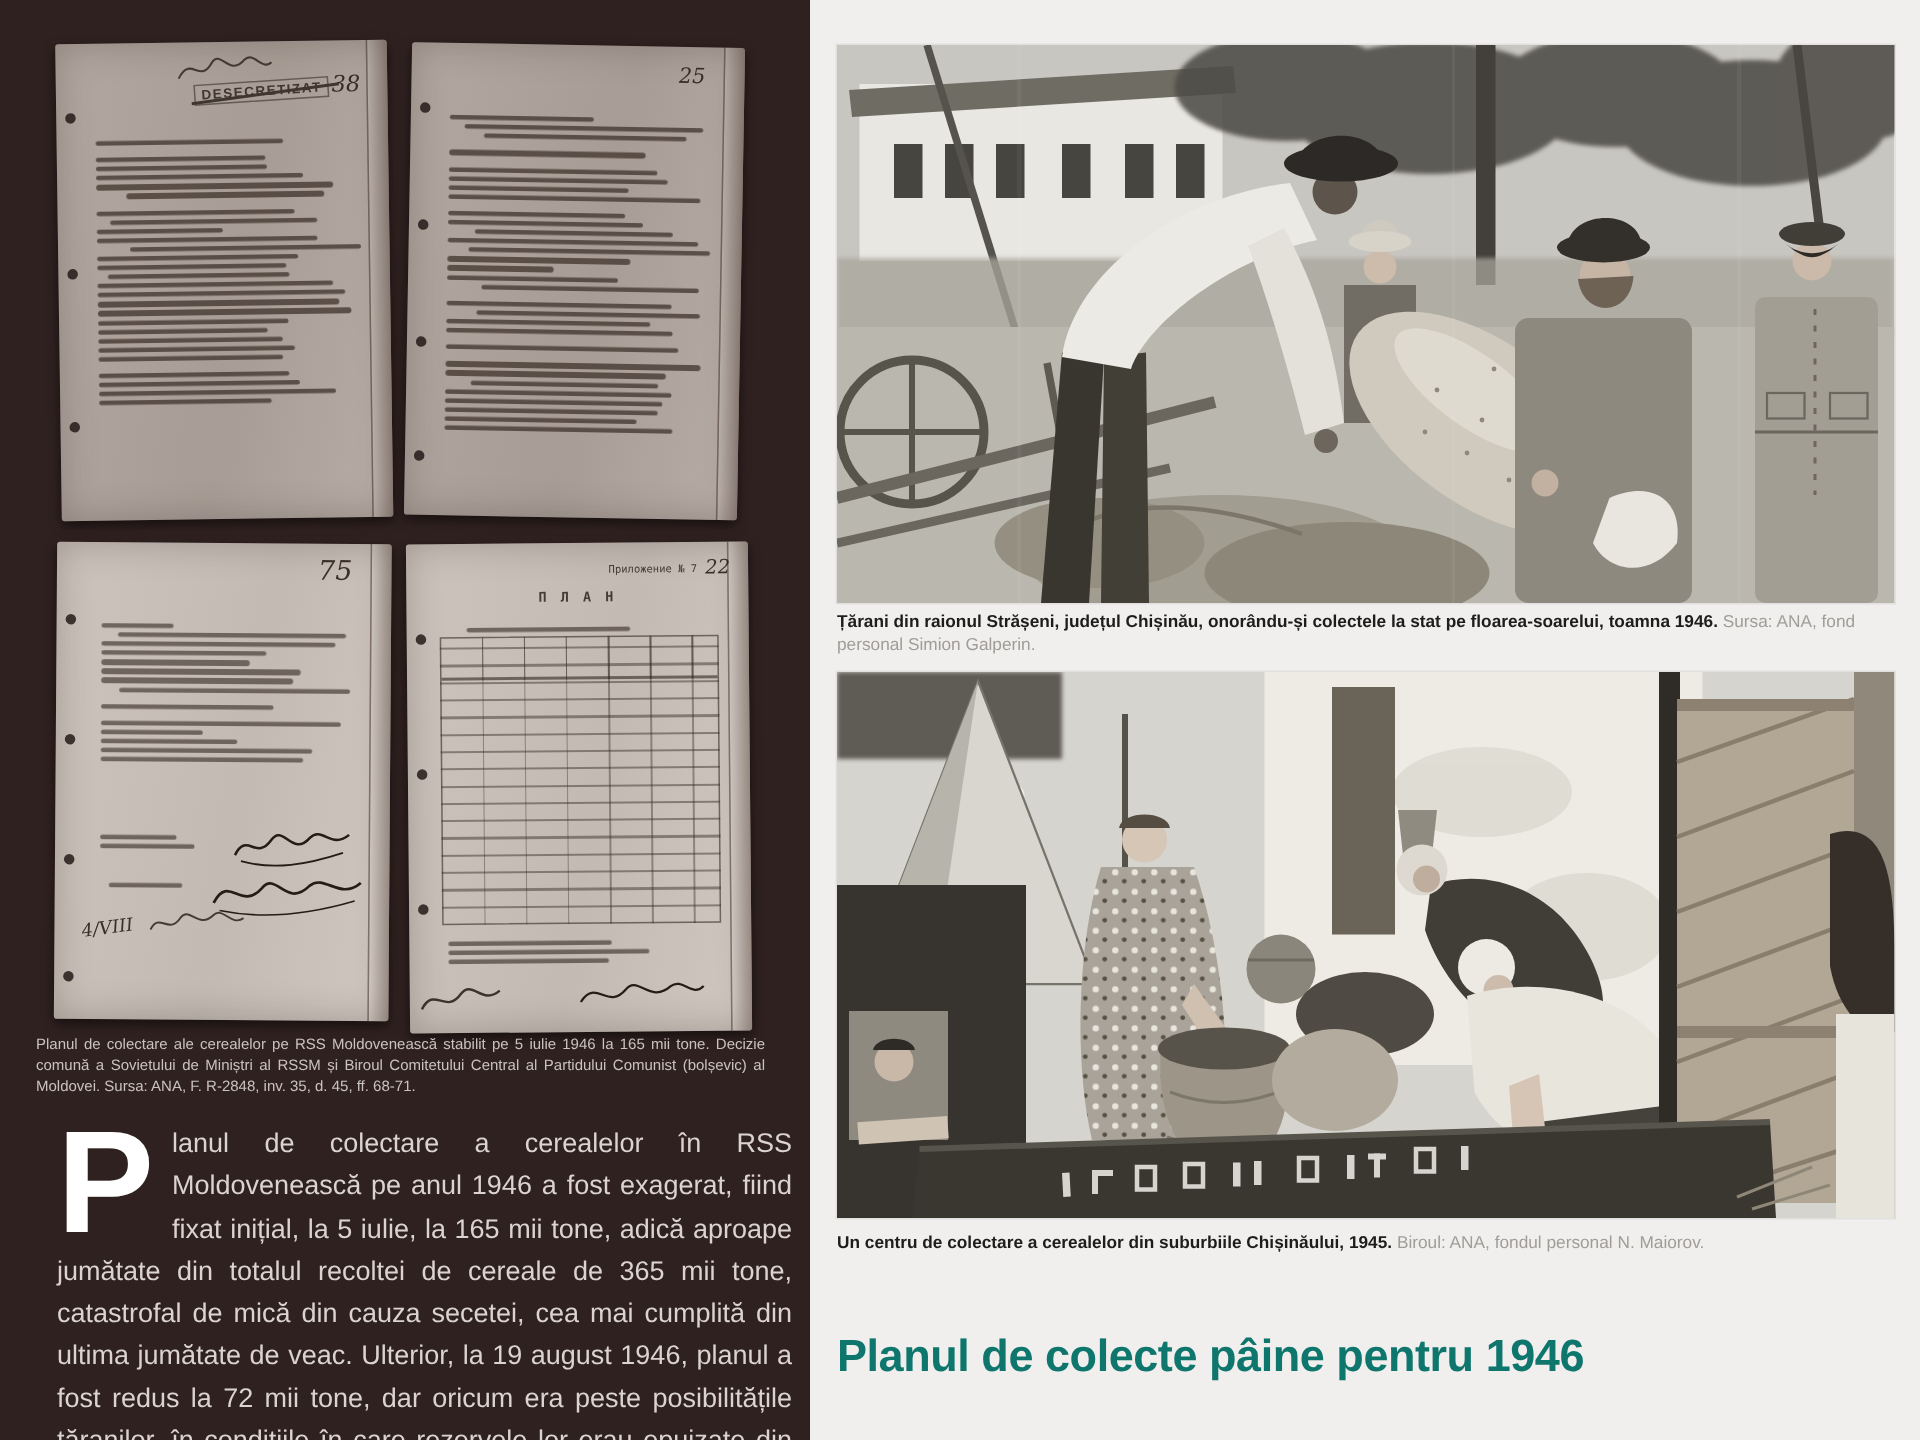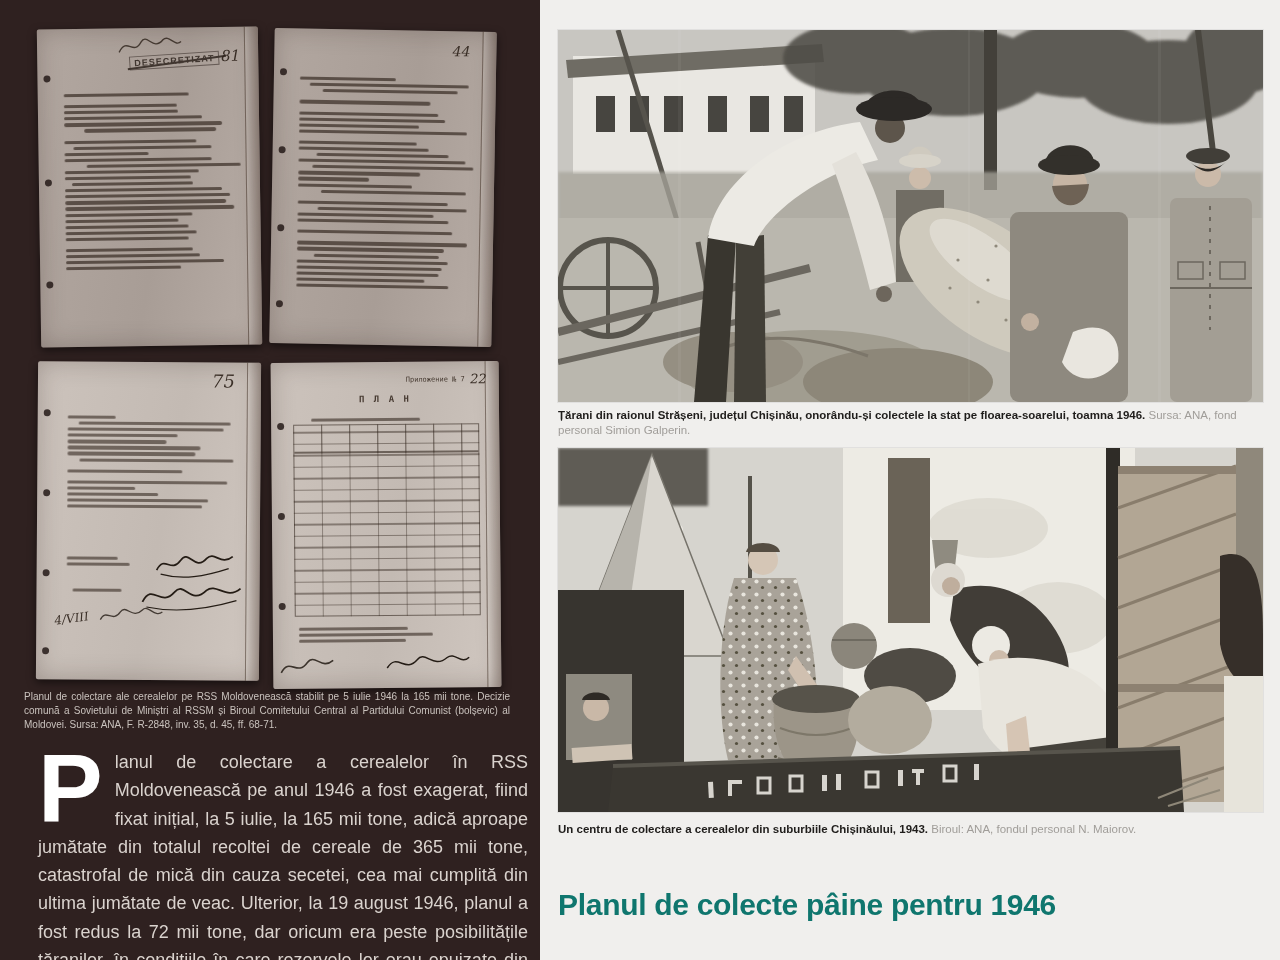--- a/index.html
+++ b/index.html
@@ -63,21 +63,21 @@
 
     <div class="doc" style="left:39px;top:28px;width:221px;height:318px;transform:rotate(-.8deg);">
       <div class="edge"></div>
       <div class="hole" style="top:46px"></div>
       <div class="hole" style="top:150px"></div>
       <div class="hole" style="top:252px"></div>
       <svg width="70" height="26" style="position:absolute;left:78px;top:6px;opacity:.8">
         <path d="M4,18 C12,2 18,22 26,8 C32,-2 38,18 48,6 C54,0 60,14 66,8" stroke="#2c2119" fill="none" stroke-width="1.4"></path>
       </svg>
       <div class="stamp" style="left:92px;top:26px">DESECRETIZAT</div>
-      <div class="hand" style="right:18px;top:20px;font-size:15px">81</div>
+      <div class="hand" style="right:18px;top:20px;font-size:15px">38</div>
       <div class="typed" style="left:26px;top:62px;width:172px">
           <div class="tl" style="width: 72.5961%;"></div>
           <div class="tl" style="width: 65.7763%; margin-top: 8px;"></div>
           <div class="tl" style="width: 66.4762%;"></div>
           <div class="tl" style="width: 80.2669%;"></div>
           <div class="tl" style="width: 92.0732%;"></div>
           <div class="tl" style="width: 77.0487%; margin-left: 11.4914%;"></div>
           <div class="tl" style="width: 76.8921%; margin-top: 8px;"></div>
           <div class="tl" style="width: 80.372%; margin-left: 5.14026%;"></div>
           <div class="tl" style="width: 48.5893%;"></div>
@@ -101,21 +101,21 @@
           <div class="tl" style="width: 66.7411%;"></div>
         </div>
     </div>
 
     <div class="doc" style="left:272px;top:30px;width:222px;height:315px;transform:rotate(1deg);">
       <div class="edge"></div>
       <div class="hole" style="top:40px"></div>
       <div class="hole" style="top:118px"></div>
       <div class="hole" style="top:196px"></div>
       <div class="hole" style="top:272px"></div>
-      <div class="hand" style="right:26px;top:12px;font-size:14px">44</div>
+      <div class="hand" style="right:26px;top:12px;font-size:14px">25</div>
       <div class="typed" style="left:26px;top:40px;width:170px">
           <div class="tl" style="width: 56.1857%; margin-top: 8px;"></div>
           <div class="tl" style="width: 93.8193%; margin-left: 5.73366%;"></div>
           <div class="tl" style="width: 79.0305%; margin-left: 13.6965%;"></div>
           <div class="tl" style="width: 77.3402%; margin-top: 8px;"></div>
           <div class="tl" style="width: 81.7664%; margin-top: 8px;"></div>
           <div class="tl" style="width: 85.9474%;"></div>
           <div class="tl" style="width: 70.72%;"></div>
           <div class="tl" style="width: 98.9011%;"></div>
           <div class="tl" style="width: 69.6711%; margin-top: 8px;"></div>
@@ -421,21 +421,21 @@
             <rect x="386" y="318" width="12" height="15" fill="none" stroke="#e8e6df" stroke-width="3"></rect>
           <rect x="416" y="316" width="5" height="16"></rect>
         </g>
         <g stroke="#8e8778" stroke-width="2">
             <line x1="600" y1="350" x2="650" y2="330"></line>
             <line x1="610" y1="358" x2="662" y2="342"></line>
           </g>
       </svg>
     </div>
     <div class="pcap" style="top:822px">
-      <span class="b">Un centru de colectare a cerealelor din suburbiile Chișinăului, 1943.</span>
+      <span class="b">Un centru de colectare a cerealelor din suburbiile Chișinăului, 1945.</span>
       <span class="src">Biroul: ANA, fondul personal N. Maiorov.</span>
     </div>
 
     <div class="footer">
       <div class="poster-title">Planul de colecte pâine pentru 1946</div>
     </div>
 
   </div>
 </div>
 

